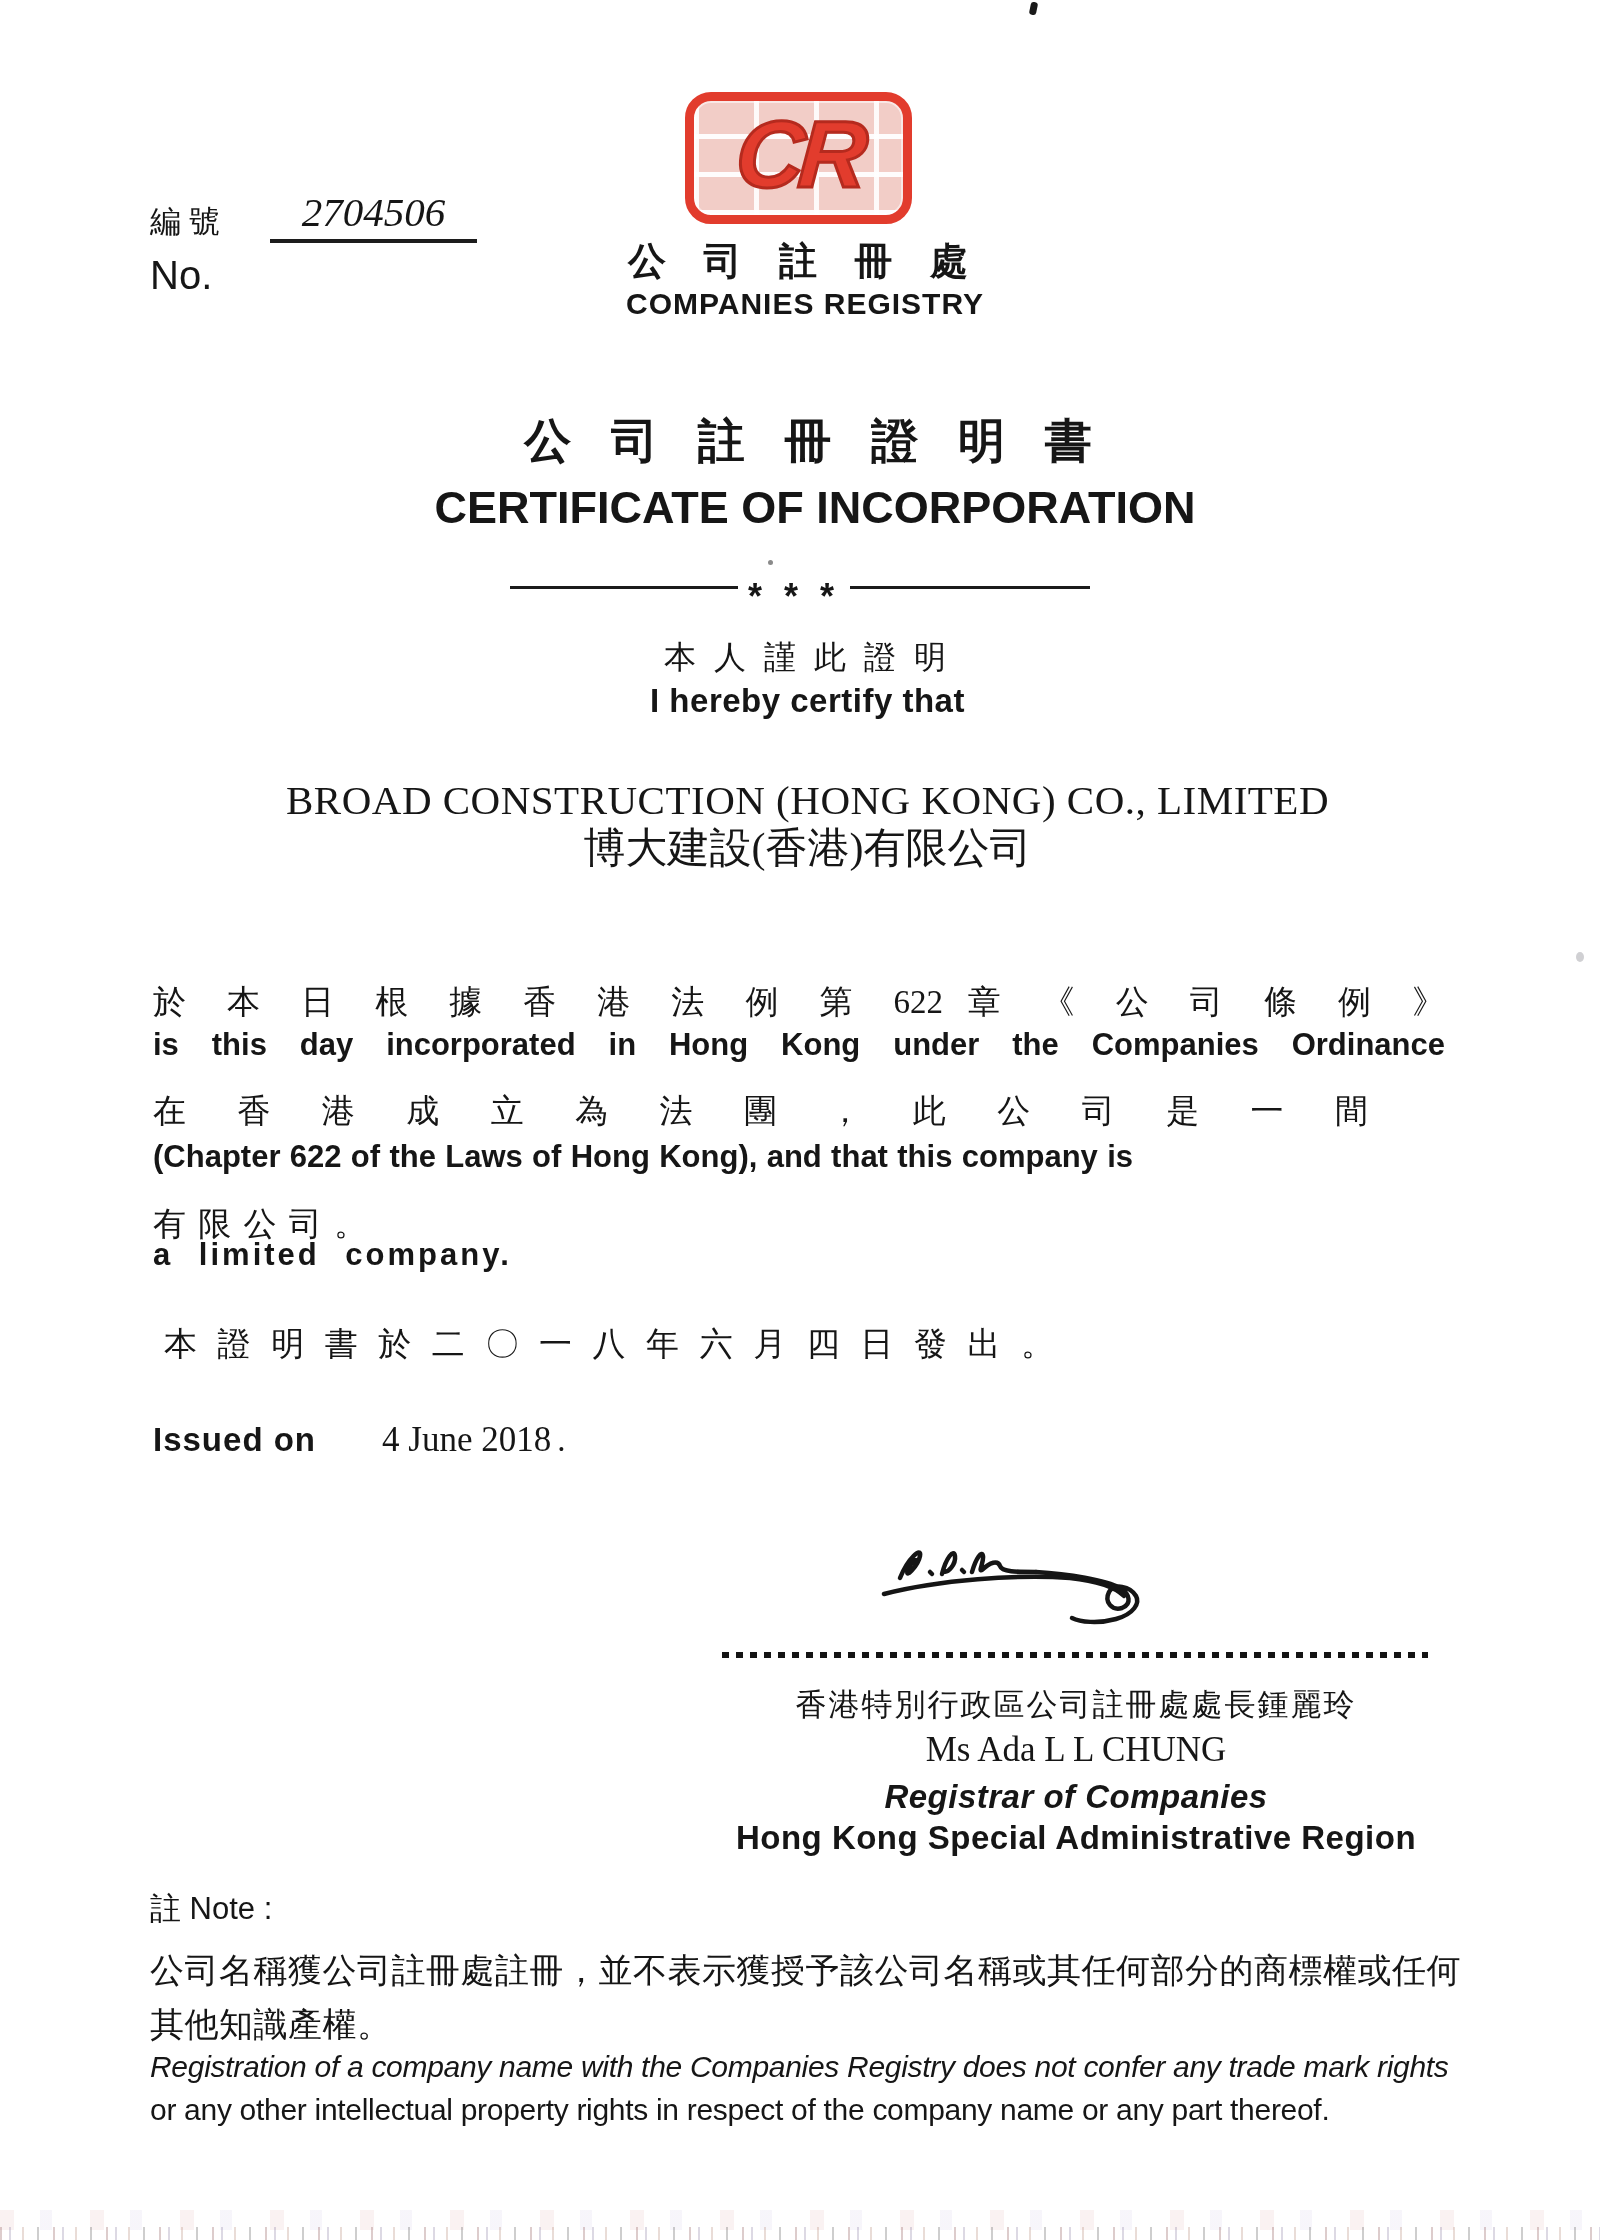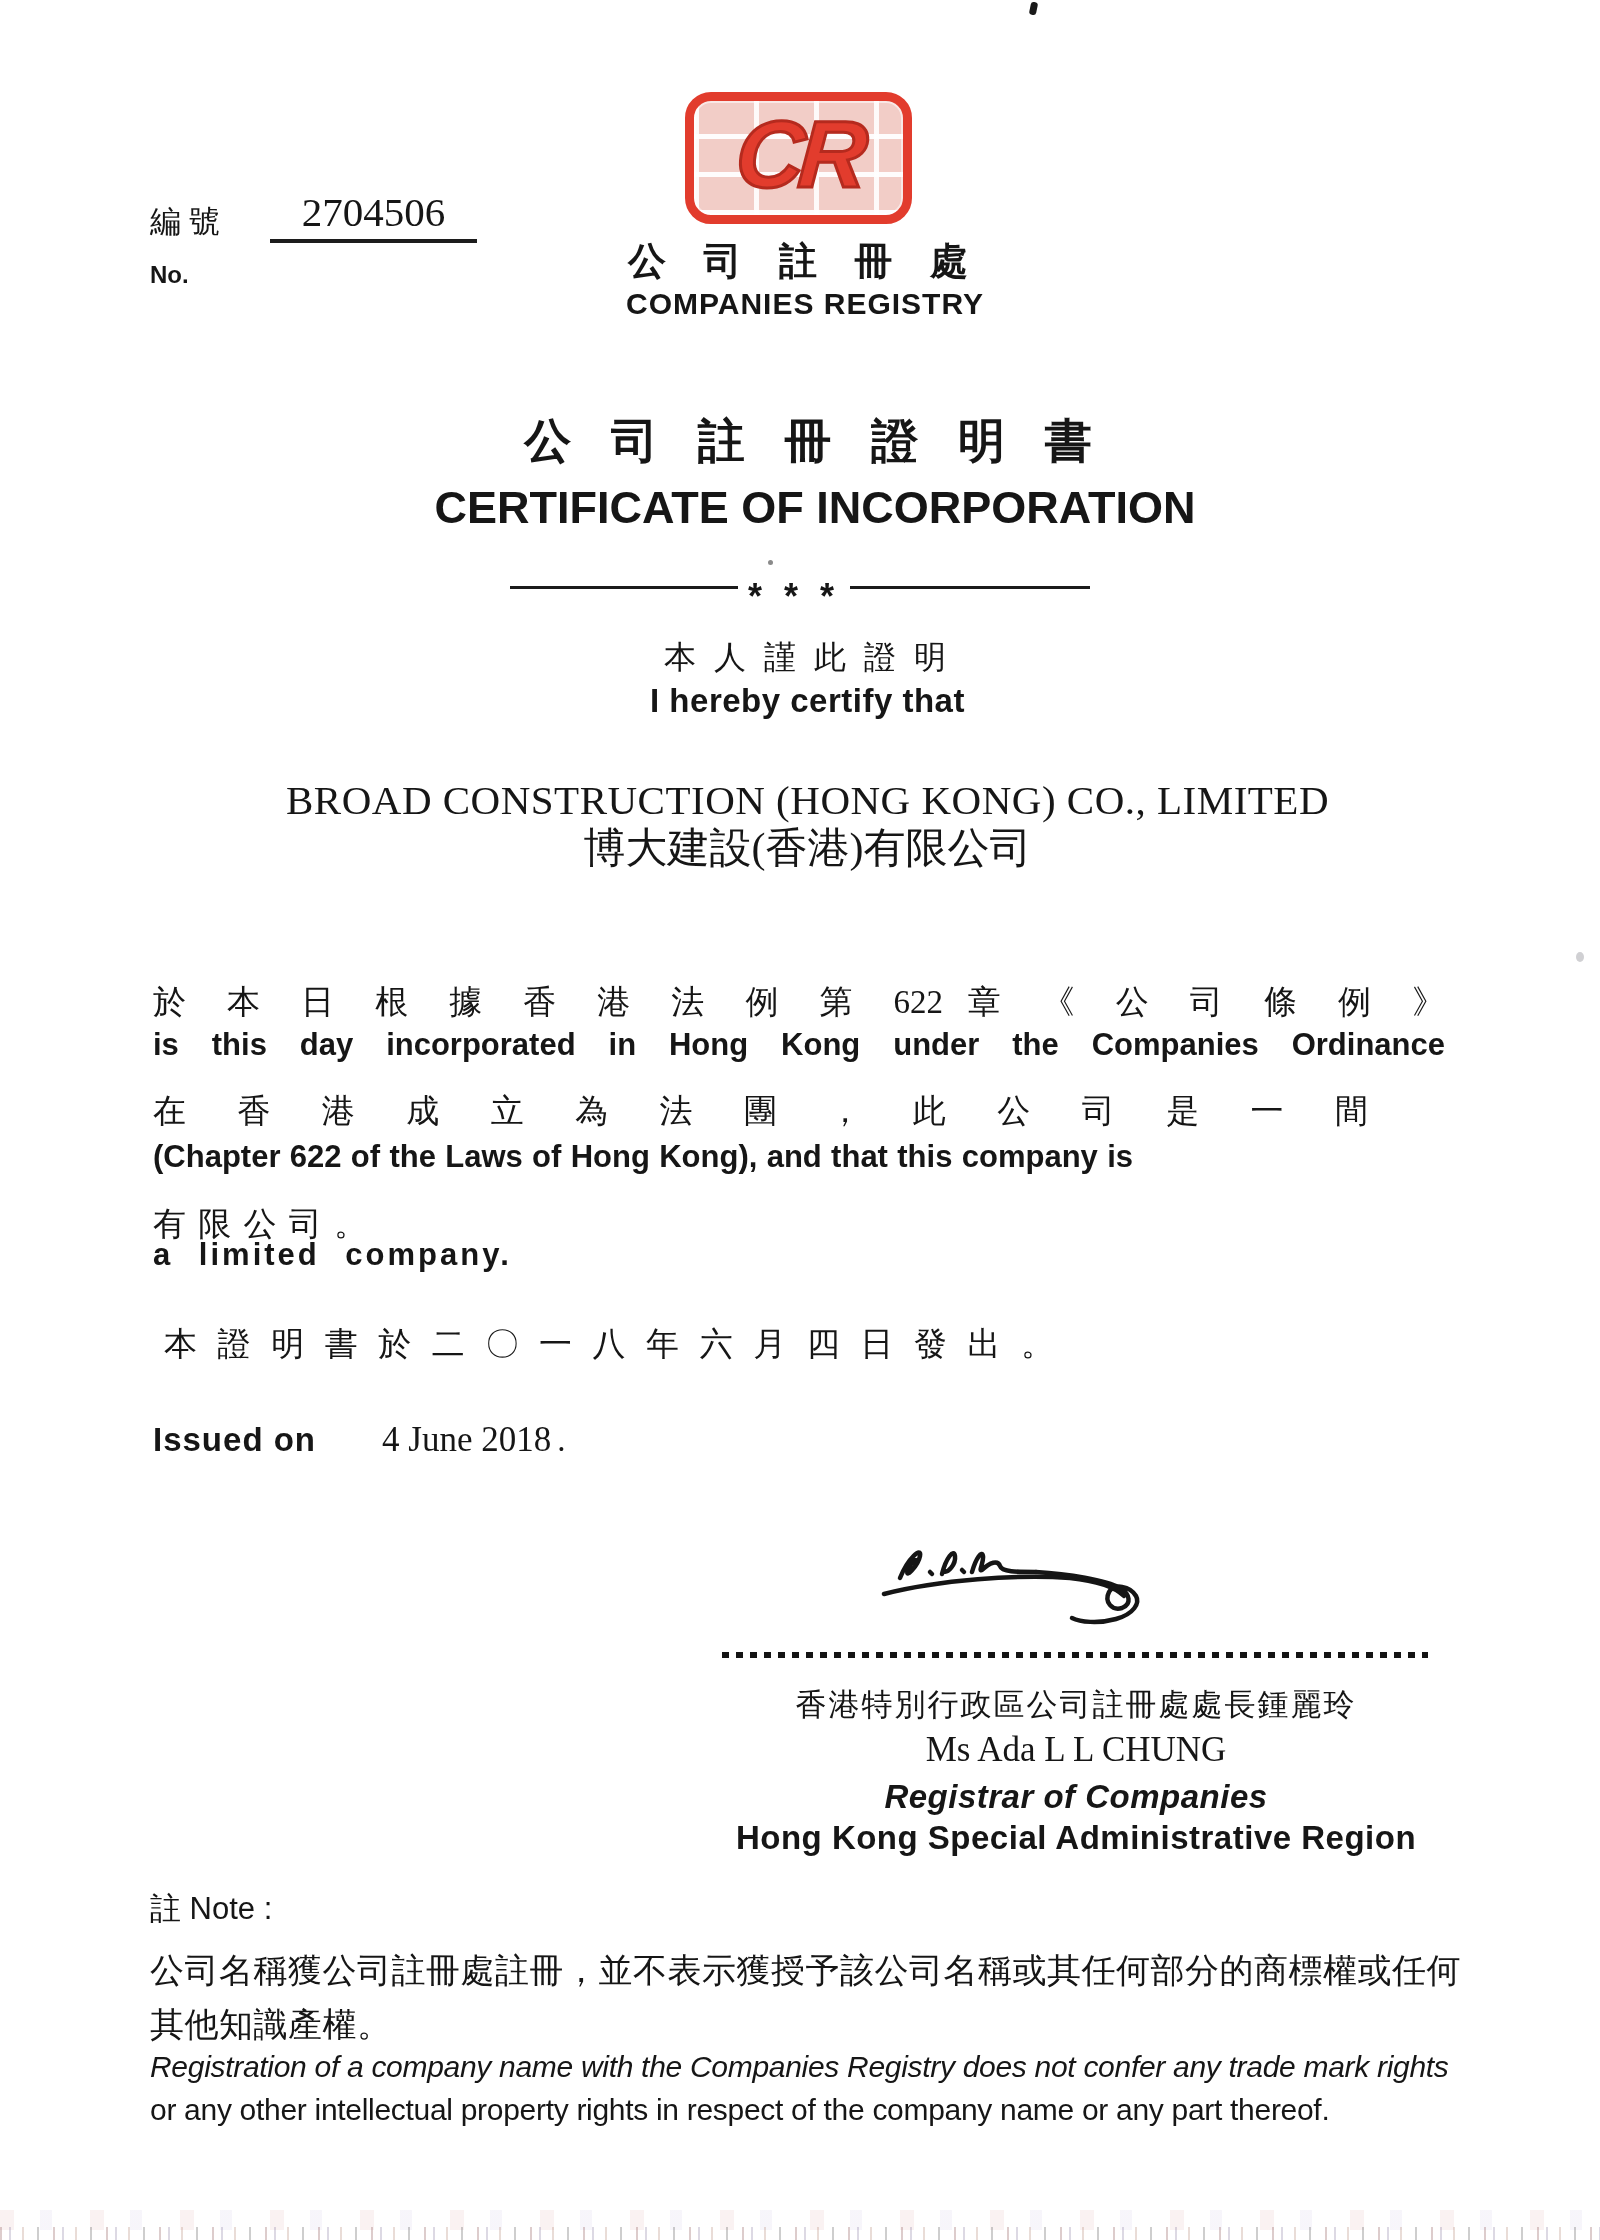--- a/index.html
+++ b/index.html
@@ -10,22 +10,22 @@
   }
   .abs{position:absolute;}
   .cjk{font-family:"Liberation Serif","DejaVu Serif",serif;}
   .serif{font-family:"Liberation Serif","DejaVu Serif",serif;}
 
   
   .no-block{left:150px;top:192px;}
   .no-cjk{font-size:31px;letter-spacing:8px;vertical-align:bottom;}
   .no-field{display:inline-block;width:207px;margin-left:42px;
     border-bottom:4px solid #1c1c1c;text-align:center;
-    font-size:41px;line-height:1.0;padding-bottom:6px;}
-  .no-en{font-size:24px;font-weight:bold;margin-top:18px;}
+    font-size:41px;line-height:1.0;padding-bottom:6px;font-style:italic;}
+  .no-en{font-size:40px;font-weight:normal;margin-top:10px;}
 
   
   .logo{left:685px;top:92px;width:209px;height:114px;
     border:9px solid #e23c2d;border-radius:26px;
     background-color:#f2cdc7;
     background-image:
       repeating-linear-gradient(0deg, rgba(255,255,255,.95) 0 5px, rgba(255,255,255,0) 5px 38px),
       repeating-linear-gradient(90deg, rgba(255,255,255,.9) 0 5px, rgba(255,255,255,0) 5px 60px);
     display:flex;align-items:center;justify-content:center;
     box-shadow:inset 0 0 0 2px rgba(255,255,255,.55);}

